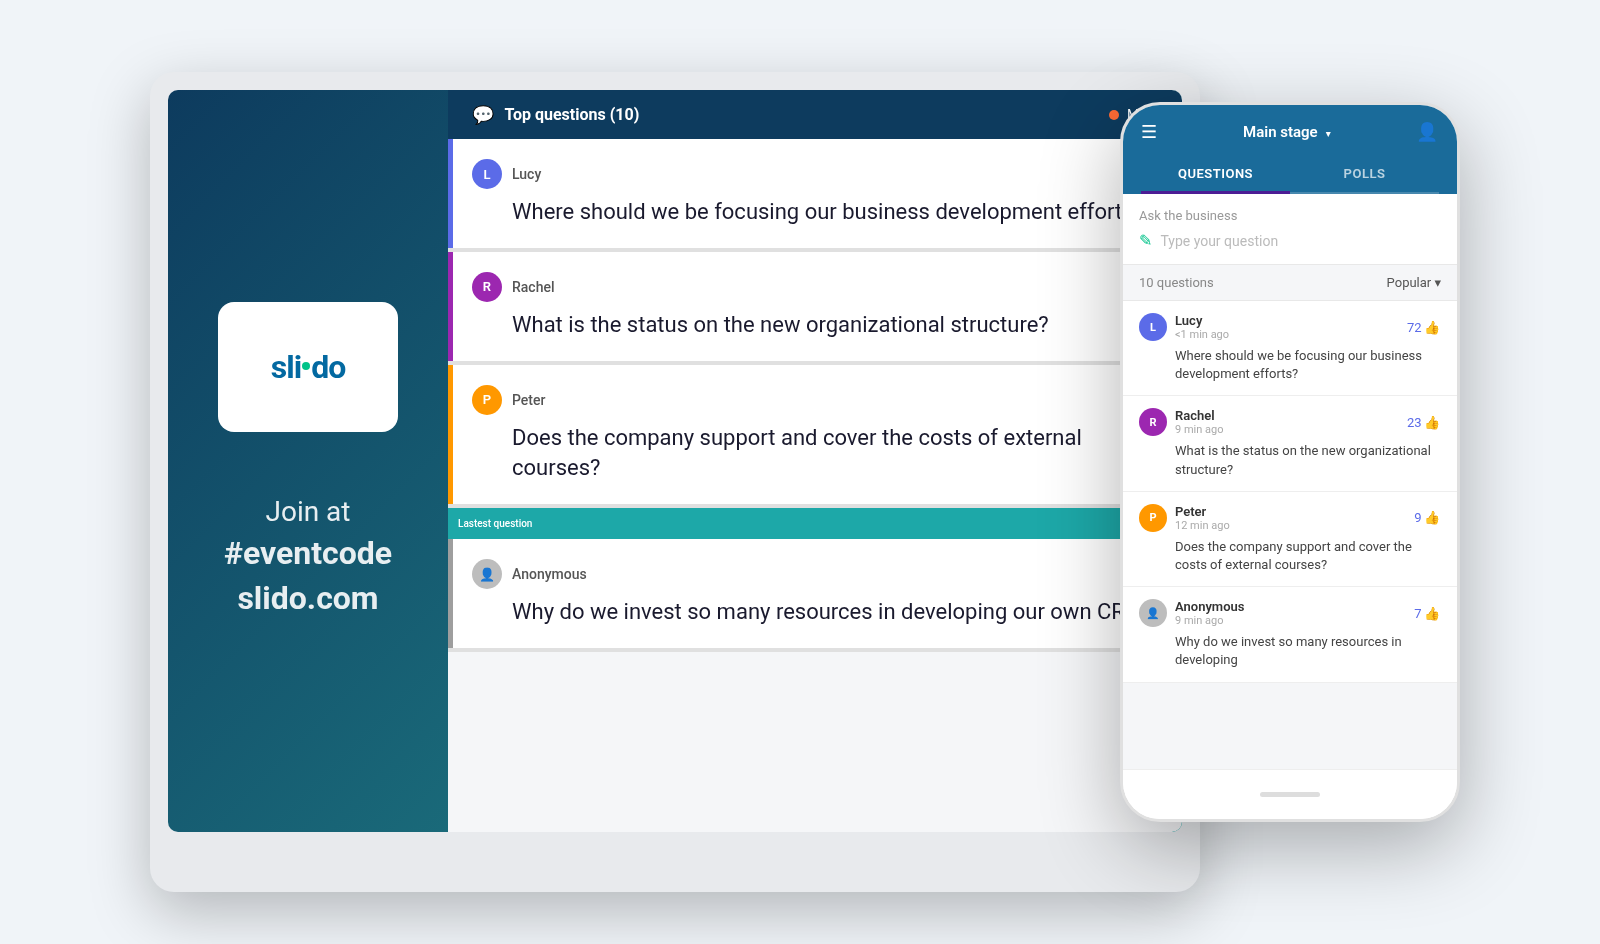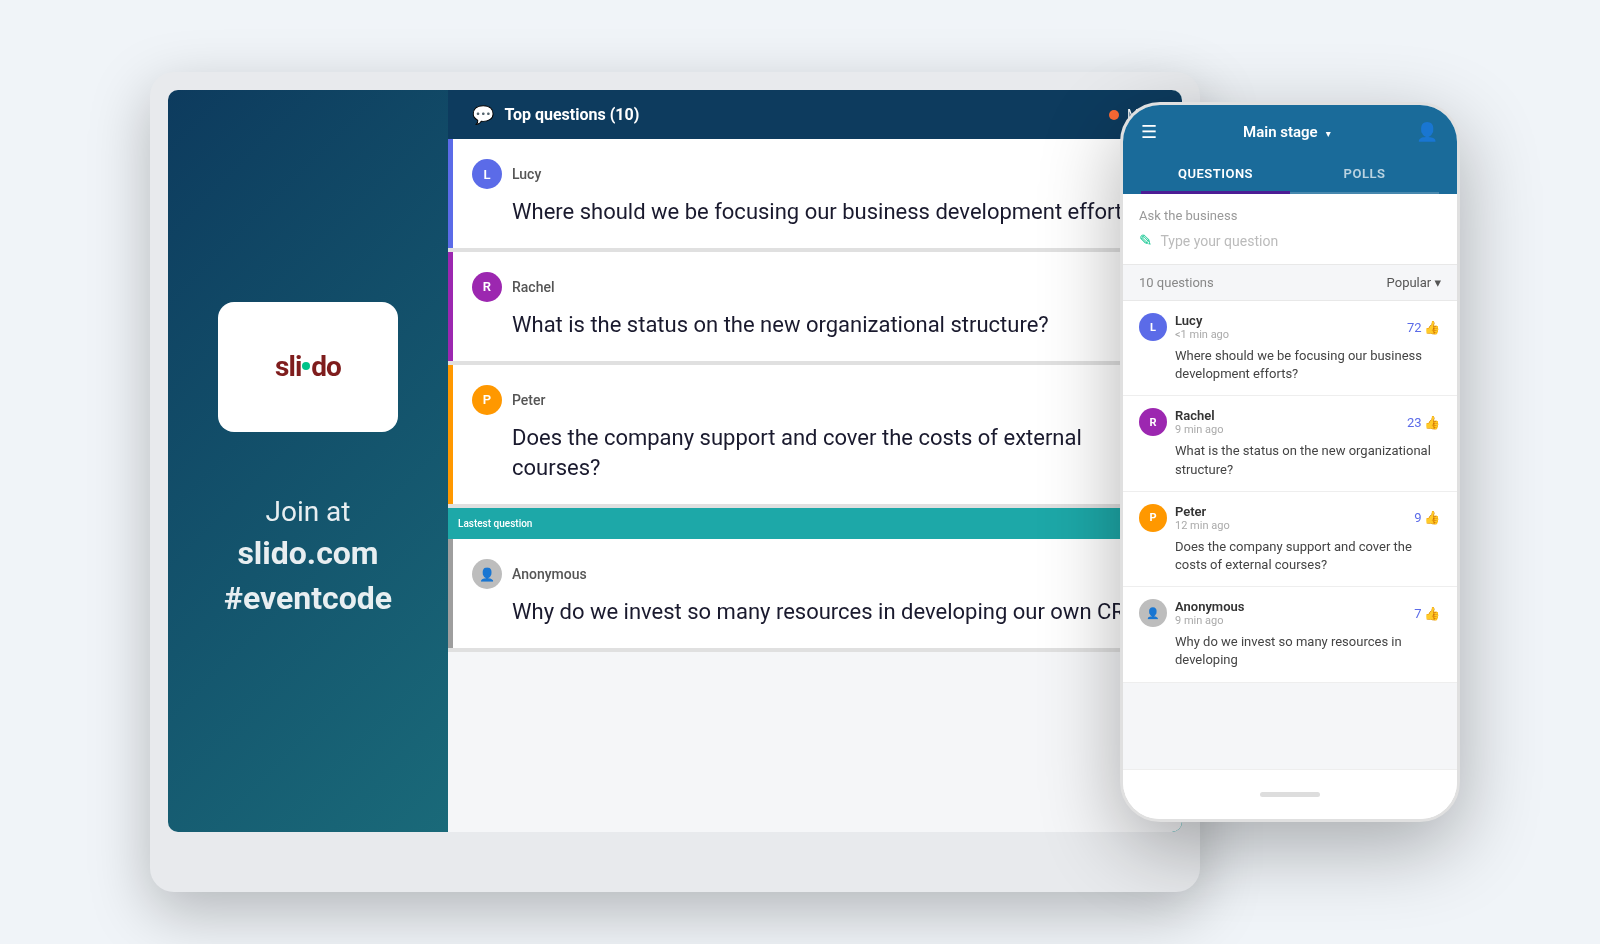--- a/index.html
+++ b/index.html
@@ -63,23 +63,23 @@
       border-radius: 16px;
       width: 180px;
       height: 130px;
       display: flex;
       align-items: center;
       justify-content: center;
       margin-bottom: 60px;
     }
 
     .slido-logo-text {
-      font-size: 28px;
+      font-size: 32px;
       font-weight: 700;
-      color: #7f1d1d;
+      color: #0369a1;
       letter-spacing: -1px;
     }
 
     .slido-logo-text .dot {
       display: inline-block;
       width: 8px;
       height: 8px;
       background: #00c389;
       border-radius: 50%;
       margin: 0 1px;
@@ -436,22 +436,22 @@
     <div class="laptop-screen">
 
       <div class="left-panel">
         <div class="slido-logo-box">
           <div class="slido-logo-text">
             sli<span class="dot"></span>do
           </div>
         </div>
         <div class="join-text">
           <span>Join at</span><br>
+          <strong>#eventcode</strong>
           <strong>slido.com</strong>
-          <strong>#eventcode</strong>
         </div>
       </div>
 
       <div class="main-content">
         <div class="content-header">
           <span class="chat-icon">💬</span>
           <span class="header-title">Top questions (10)</span>
           <div class="header-dot">
             <span class="orange-dot"></span>
             <span>Main</span>

